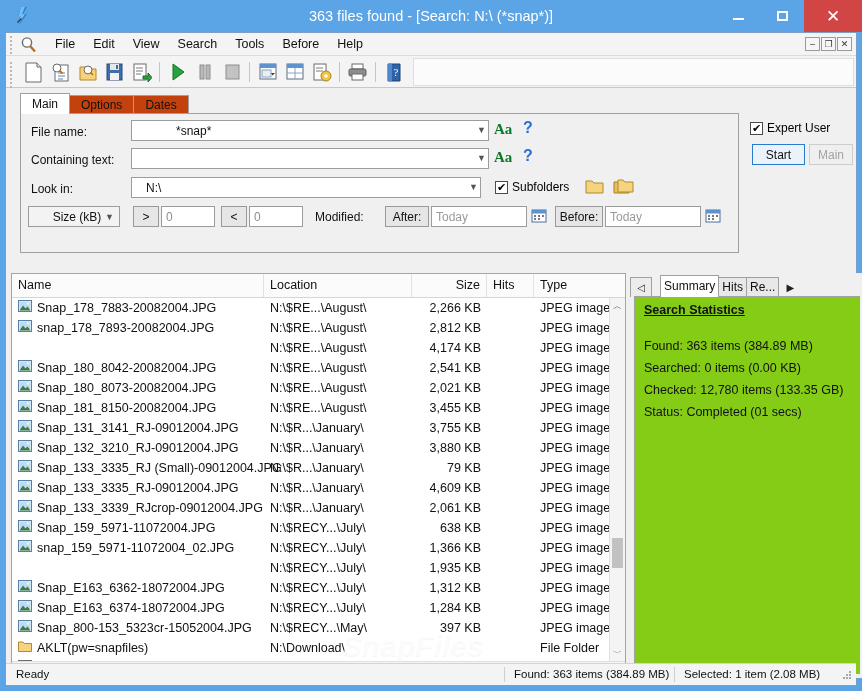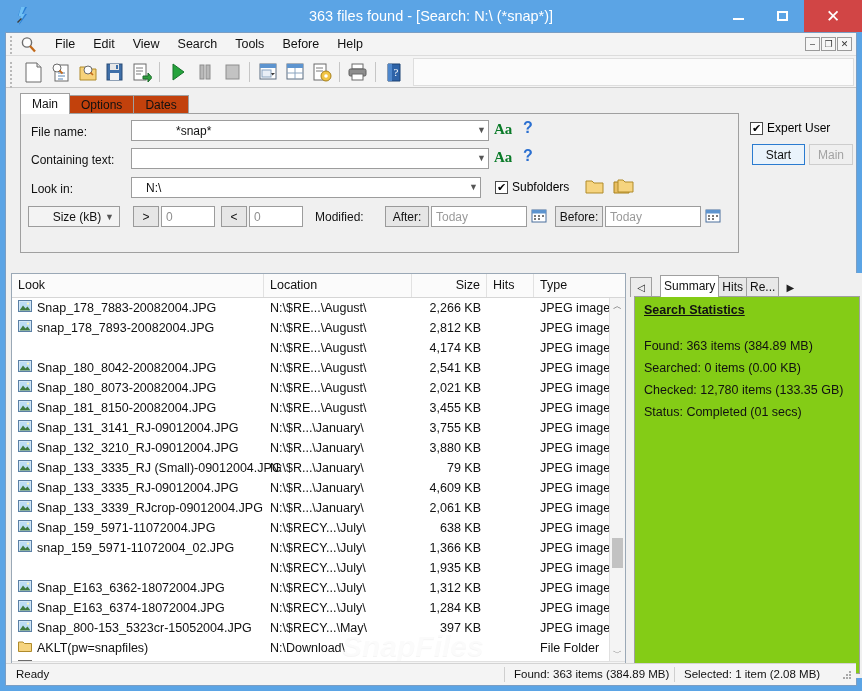--- a/index.html
+++ b/index.html
@@ -473,21 +473,21 @@
       <div class="chk" style="left:744px;top:33px;">
         <span class="chkbox">✔</span>
         <span>Expert User</span>
       </div>
       <div class="runbtn primary" style="left:746px;top:56px;width:53px;height:21px;">Start</div>
       <div class="runbtn disabled" style="left:803px;top:56px;width:44px;height:21px;">Main</div>
     </div>
 
     <div class="results">
       <div class="colheader">
-        <div class="colh" style="left:0;width:252px;">Look</div>
+        <div class="colh" style="left:0;width:252px;">Name</div>
         <div class="colh" style="left:252px;width:148px;">Location</div>
         <div class="colh r" style="left:400px;width:75px;">Size</div>
         <div class="colh" style="left:475px;width:47px;">Hits</div>
         <div class="colh" style="left:522px;width:91px;border-right:none;">Type</div>
       </div>
 
       <div class="rows" id="rows-host">
           <div class="row">
             <span class="c-name">
               <span><svg class="fileicon" viewBox="0 0 14 12">

